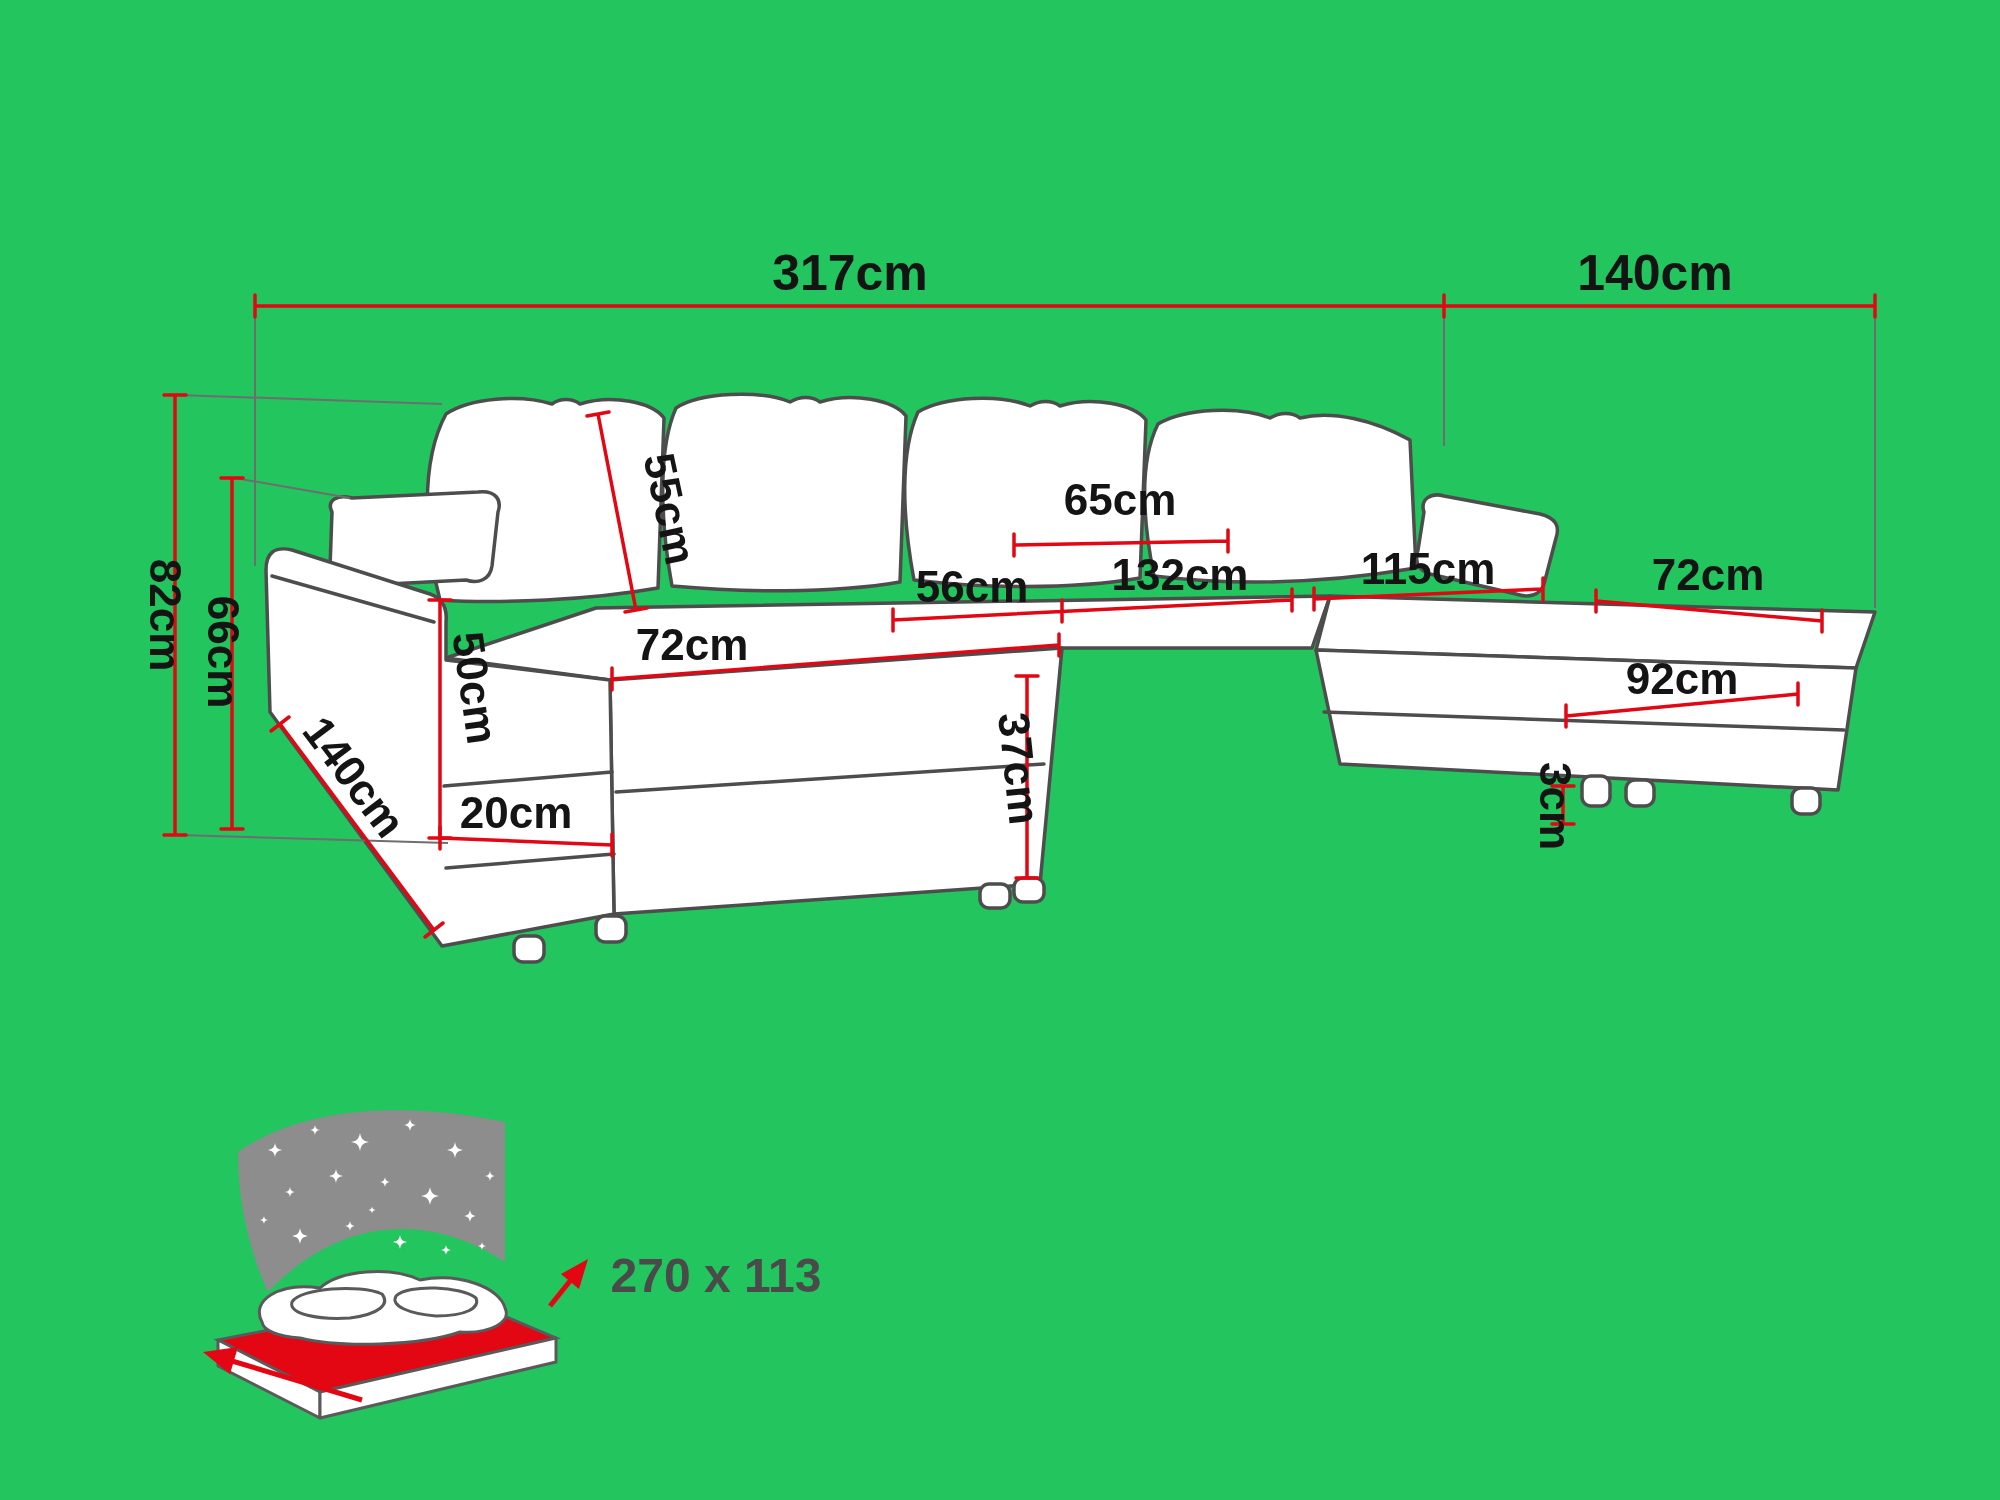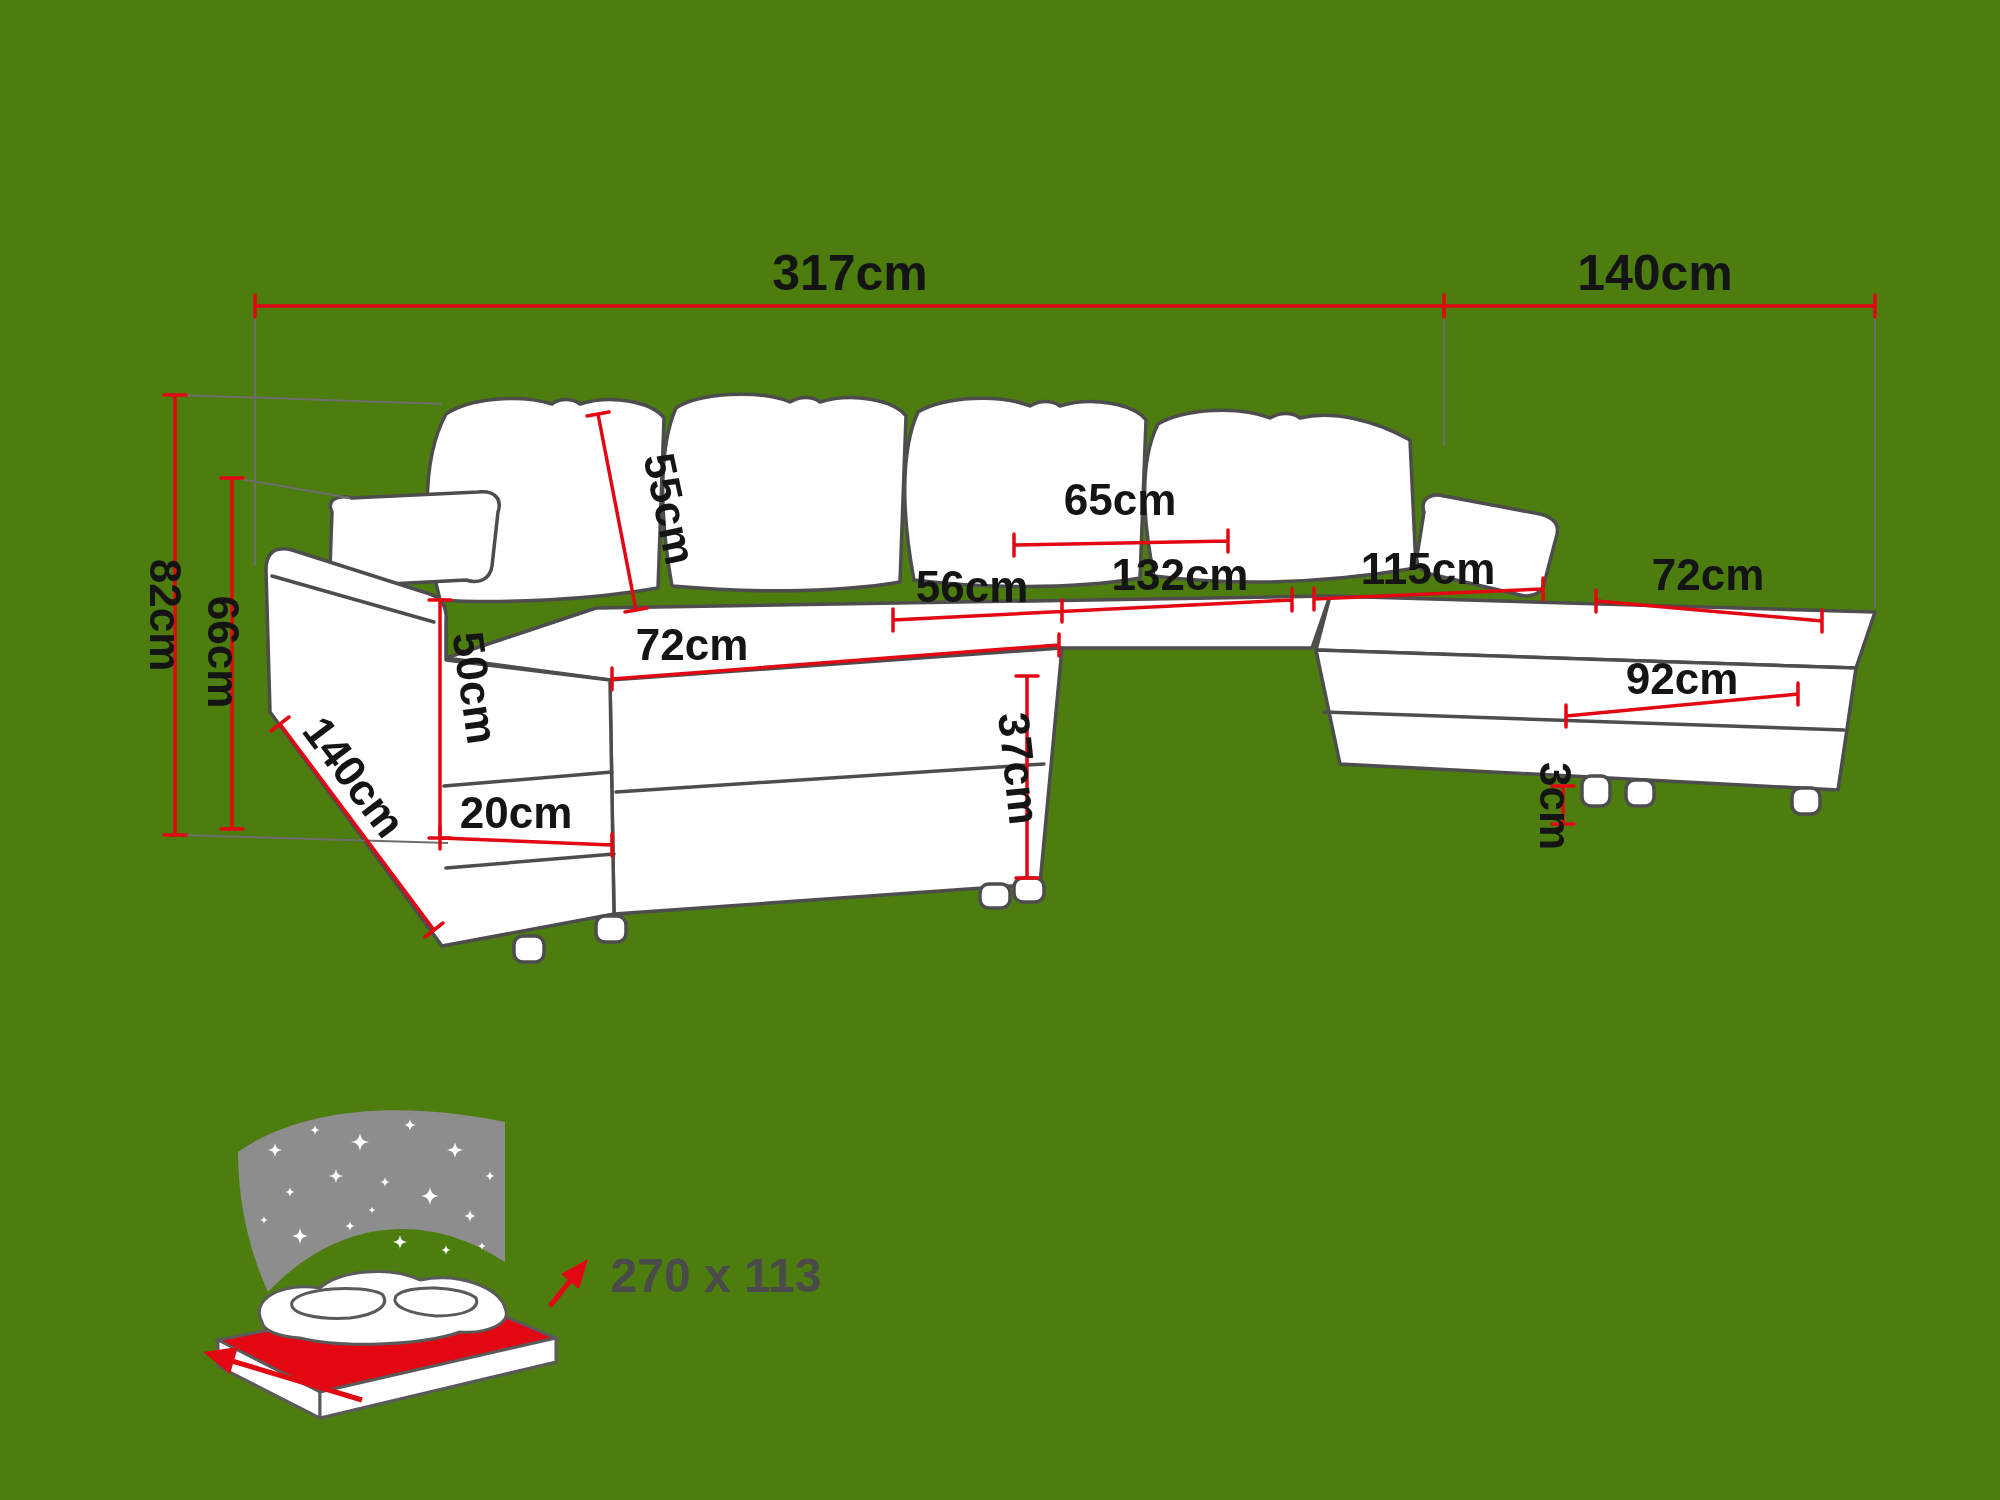--- a/index.html
+++ b/index.html
@@ -1,16 +1,16 @@
 <!DOCTYPE html>
 <html><head>
 <meta charset="utf-8">
 <style>
   html,body{margin:0;padding:0;background:#ffffff;}
-  #stage{position:relative;width:2000px;height:1500px;background:#4d7c0f;overflow:hidden;}
+  #stage{position:relative;width:2000px;height:1500px;background:#22c55e;overflow:hidden;}
   svg{display:block;}
   text{font-family:"Liberation Sans","DejaVu Sans",sans-serif;font-weight:700;font-size:44px;}
   text.big{font-size:50px;}
   text.sleep{font-size:48px;}
   .sofa path, .sofa rect{fill:#ffffff;stroke-width:3.5;stroke-linejoin:round;stroke-linecap:round;}
   .sofa path.open{fill:none;}
   .dims path{fill:none;stroke-width:3.5;stroke-linecap:round;}
   .leaders path{fill:none;stroke:#6e6e6e;stroke-width:2;}
   .bed .duvet{fill:#ffffff;stroke:#5a5a5a;stroke-width:3;stroke-linejoin:round;}
   .bed .side{fill:#ffffff;stroke:#5a5a5a;stroke-width:3;stroke-linejoin:round;}

